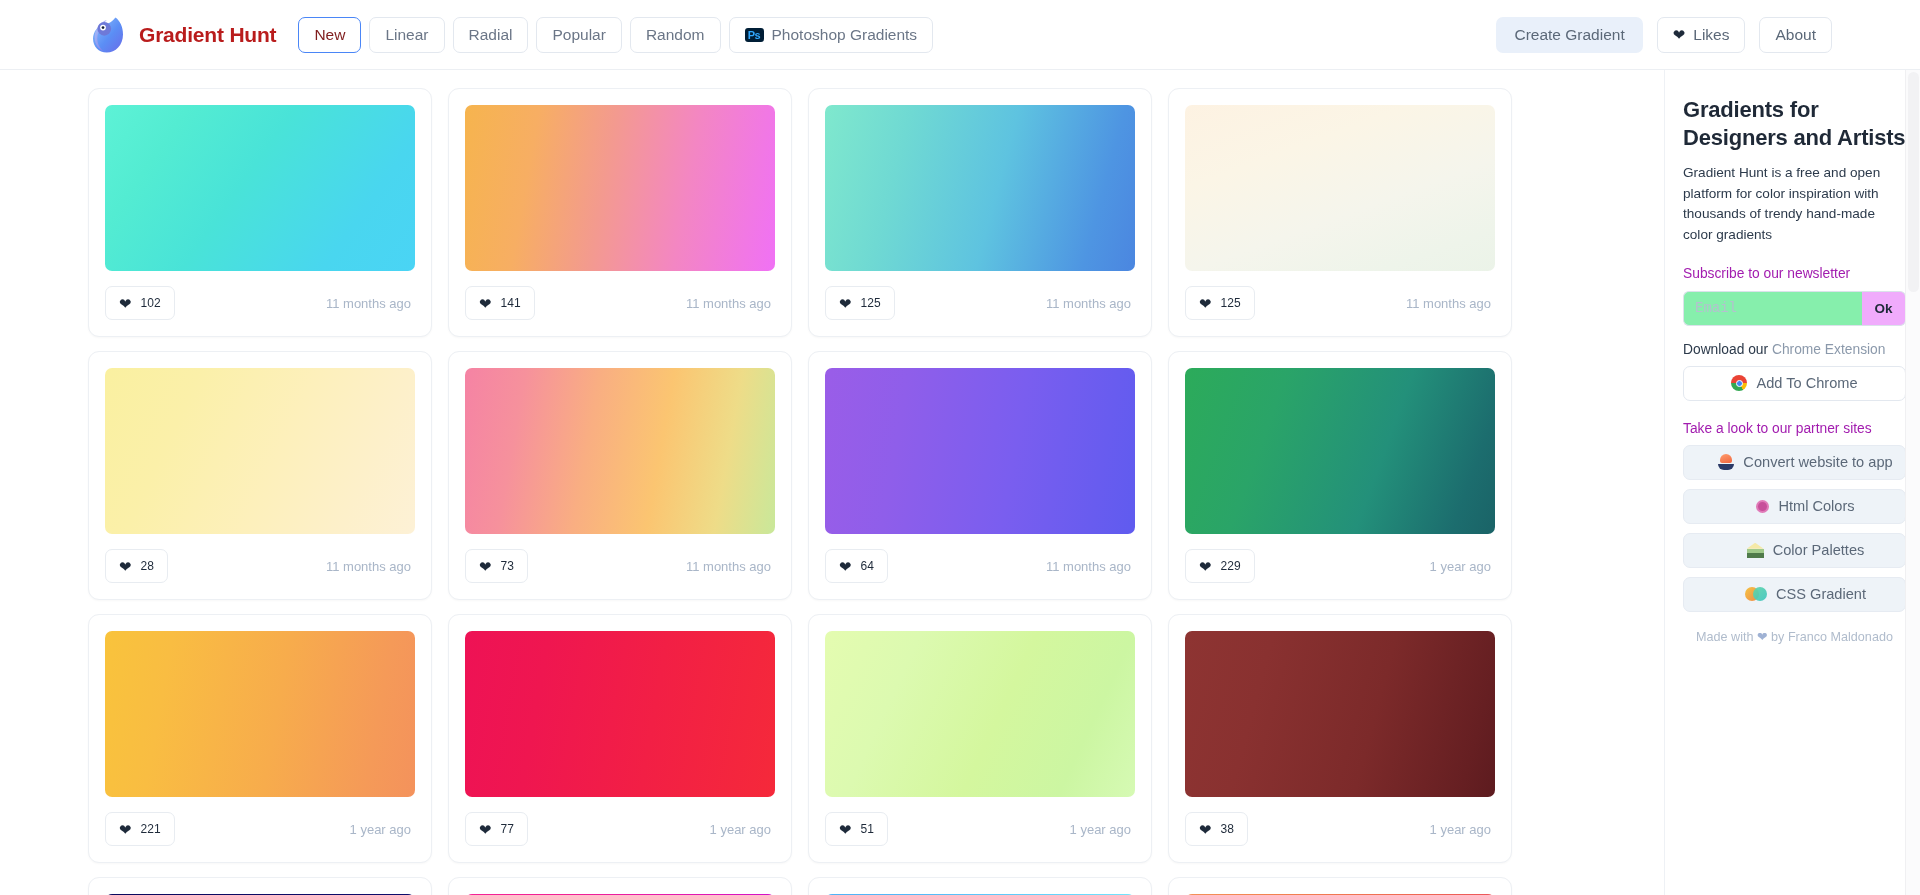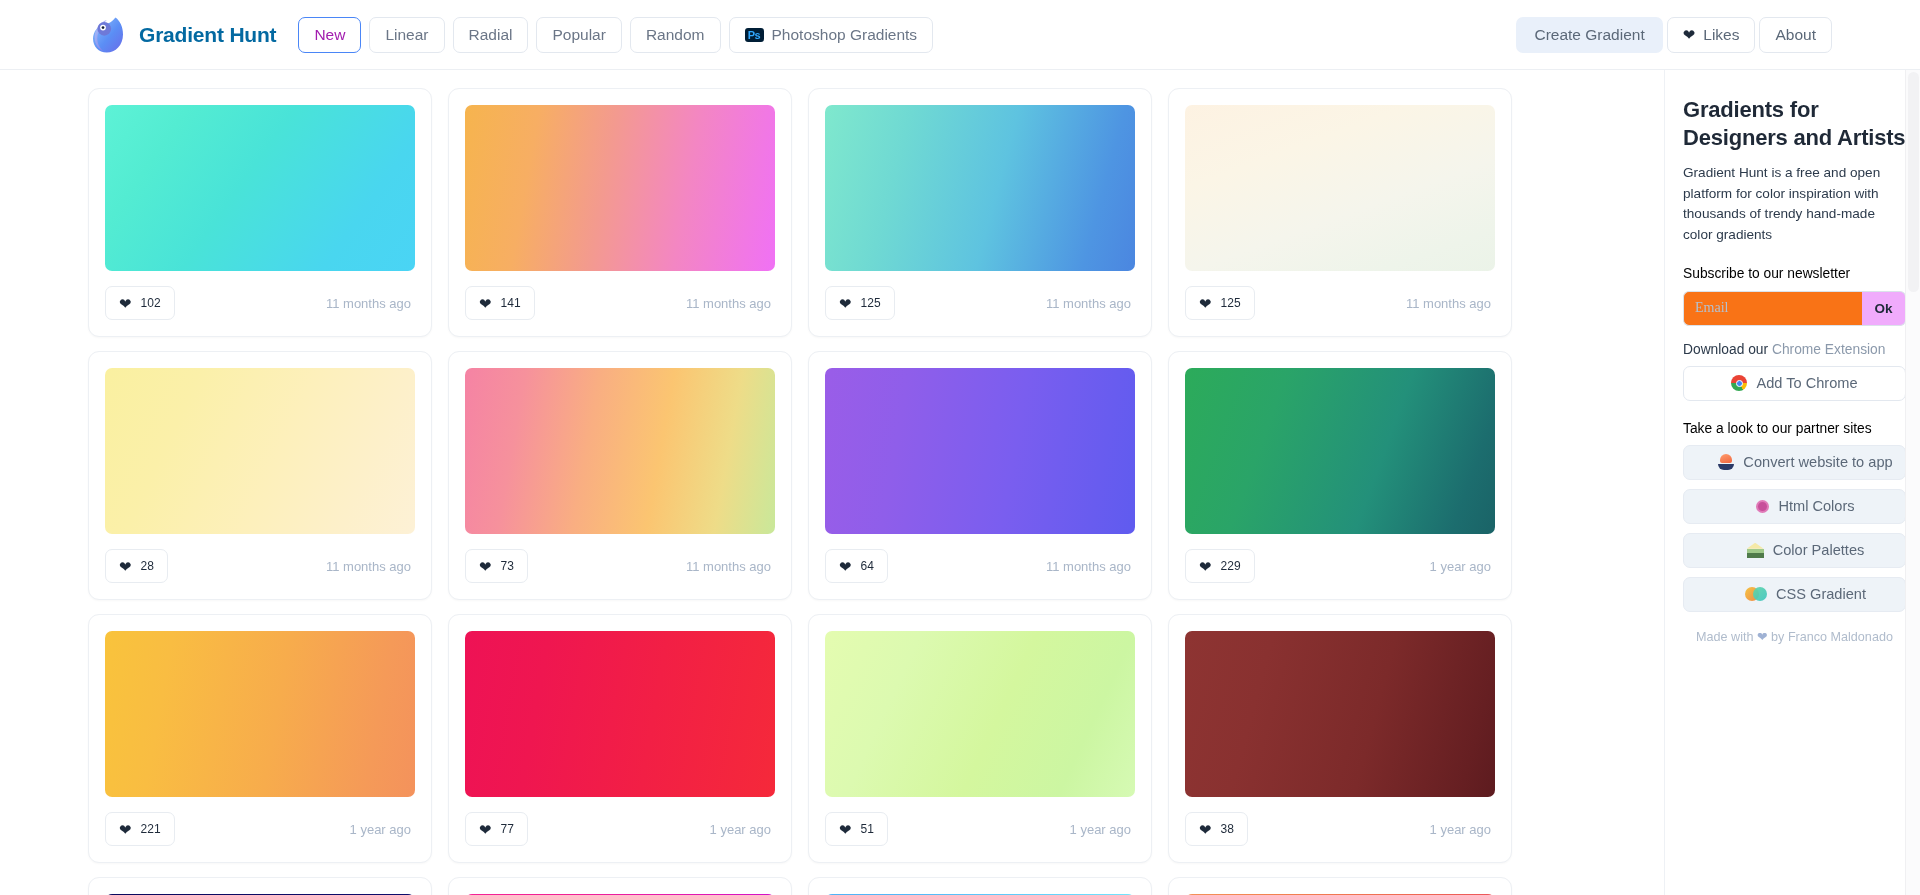--- a/index.html
+++ b/index.html
@@ -32,21 +32,21 @@
     margin-right: 22px;
   }
   .logo {
     width: 40px; height: 40px;
     flex: 0 0 40px;
     display: block;
   }
   .brand-name {
     font-size: 21px;
     font-weight: 700;
-    color: #0369a1;
+    color: #b91c1c;
     letter-spacing: -0.2px;
     white-space: nowrap;
   }
   .nav {
     display: flex;
     align-items: center;
     gap: 8px;
   }
   .nav-btn {
     height: 36px;
@@ -59,41 +59,41 @@
     font-family: "Liberation Sans", sans-serif;
     display: flex;
     align-items: center;
     justify-content: center;
     gap: 8px;
     cursor: pointer;
     white-space: nowrap;
   }
   .nav-btn.active {
     border: 1.6px solid #4a86f7;
-    color: #a21caf;
+    color: #7f1d1d;
     font-weight: 400;
   }
   .ps-badge {
     width: 19px; height: 14px;
     border-radius: 3px;
     background: #001e36;
     color: #31a8ff;
     font-size: 11px;
     font-weight: 700;
     display: inline-flex;
     align-items: center;
     justify-content: center;
     font-family: "Liberation Sans", sans-serif;
     letter-spacing: -0.5px;
   }
   .header-right {
     margin-left: auto;
     display: flex;
     align-items: flex-start;
-    gap: 4px;
+    gap: 14px;
   }
   .btn-create {
     height: 36px;
     padding: 0 18px;
     border: none;
     border-radius: 7px;
     background: #e9f0fa;
     color: #5b6878;
     font-size: 15.5px;
     font-family: "Liberation Sans", sans-serif;
@@ -201,38 +201,38 @@
   }
   .side-desc {
     margin-top: 12px;
     font-size: 13.6px;
     line-height: 1.52;
     color: #2c3a4b;
   }
   .side-label {
     margin-top: 20px;
     font-size: 13.8px;
-    color: #000000;
+    color: #a21caf;
   }
   .newsletter {
     margin-top: 10px;
     display: flex;
     height: 35px;
   }
   .email-input {
     flex: 1;
     border: 1px solid #dbe2ea;
     border-right: none;
     border-radius: 6px 0 0 6px;
     padding: 0 11px;
     font-size: 14px;
     color: #2c3a4b;
-    font-family: Liberation Serif, serif;
+    font-family: Liberation Mono, monospace;
     outline: none;
-    background: #f97316;
+    background: #86efac;
     min-width: 0;
   }
   .email-input::placeholder { color: #b4c0cf; }
   .ok-btn {
     width: 44px;
     border: 1px solid #dbe2ea;
     border-left: none;
     border-radius: 0 6px 6px 0;
     background: #f0abfc;
     color: #1e2a3a;

